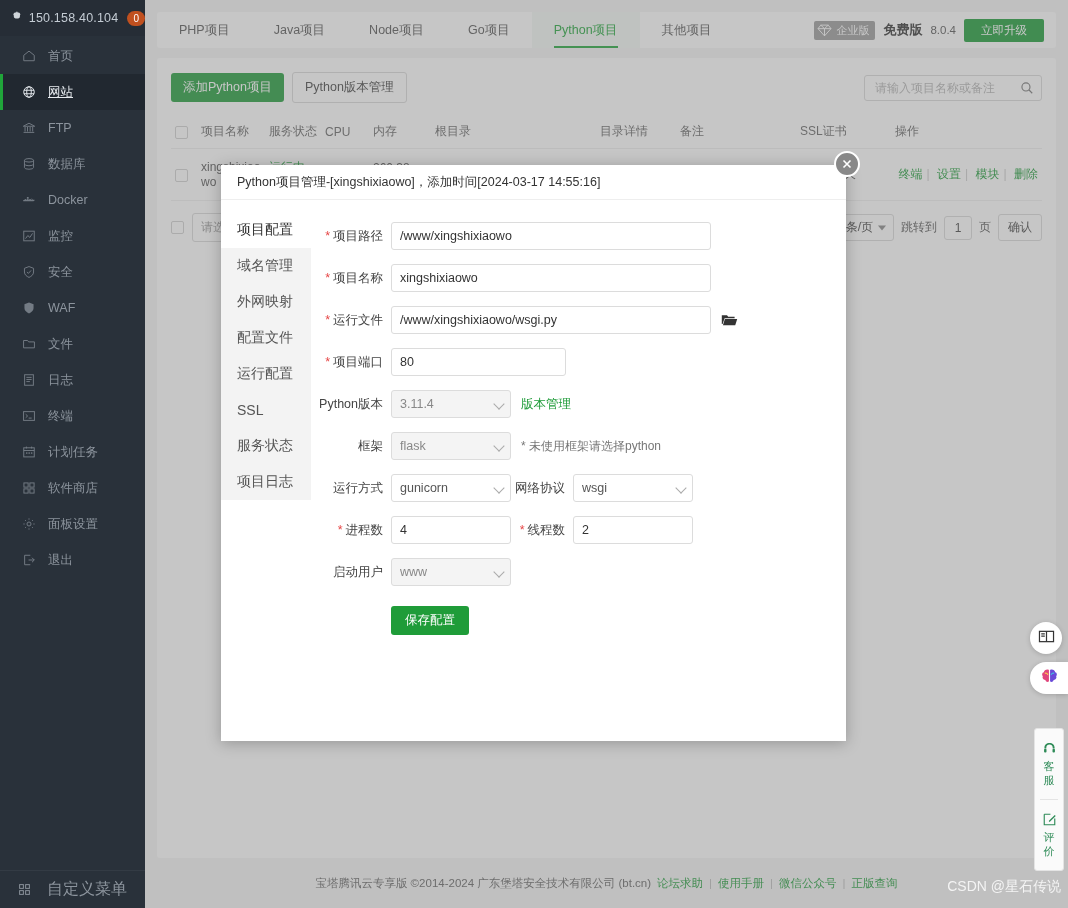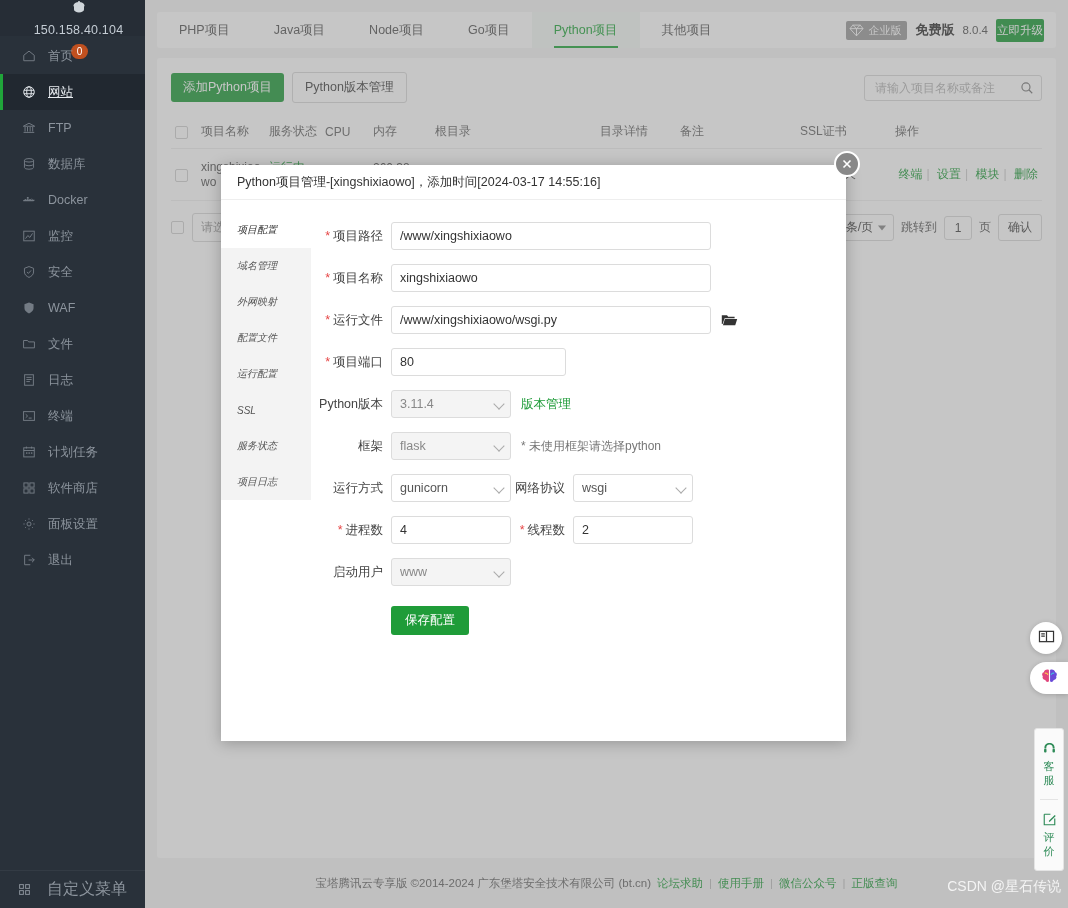--- a/index.html
+++ b/index.html
@@ -17,21 +17,20 @@
   .sidebar {
     position: absolute; left: 0; top: 0;
     width: 145px; height: 908px;
     background: #29313a;
     color: #9aa3ad;
   }
   .sb-head {
     height: 36px; display: flex; align-items: center;
     padding-left: 12px; gap: 7px;
     background: #262d36;
-    flex-direction: column;
   }
   .sb-logo { width: 16px; height: 16px; display:block; }
   .sb-ip { color: #c4ccd4; font-size: 12.5px; letter-spacing:.2px; }
   .sb-badge {
     background: #c0501f; color: #fff; font-size: 10px;
     border-radius: 9px; padding: 1px 6px; line-height: 13px;
     margin-left: 2px;
   }
   .sb-items { margin-top: 2px; }
   .sb-item {
@@ -86,21 +85,21 @@
   .ent-tag {
     display:flex; align-items:center; gap:4px;
     background:#9b9b9b; color:#fff; font-size:11px;
     border-radius:2px; padding: 2px 6px 2px 3px;
   }
   .ent-tag svg { width:15px; height:13px; display:block; }
   .free-ver { color:#333; font-size:13px; font-weight:bold; }
   .ver-num { color:#555; font-size:11.5px; }
   .upgrade-btn {
     background:#1a9c36; color:#fff; font-size:11.5px;
-    padding: 4px 1px; border-radius:2px; cursor:pointer;
+    padding: 4px 17px; border-radius:2px; cursor:pointer;
   }
 
   
   .panel {
     position:absolute; left:12px; right:12px; top: 58px; bottom: 50px;
     background:#fff; border-radius:3px;
     padding: 14px;
   }
   .toolbar { display:flex; align-items:center; gap:8px; }
   .btn-green {
@@ -228,21 +227,21 @@
     display:flex; align-items:center; justify-content:center; cursor:pointer;
     z-index: 55;
   }
   .modal-close svg { width:12px; height:12px; display:block; }
   .modal-body { flex:1; display:flex; }
   .modal-nav {
     width: 90px; padding-top: 12px; background:#fff;
   }
   .mn-item {
     height: 36px; display:flex; align-items:center; padding-left: 16px;
-    font-size: 10px; color:#555; cursor:pointer;font-style:italic;
+    font-size: 14px; color:#555; cursor:pointer;
   }
   .mn-item.active { background:#fff; color:#333; }
   .modal-nav .mn-rest { background:#f3f3f3; }
   .modal-form {
     flex:1; padding: 22px 0 0 0;
   }
   .frow { display:flex; align-items:center; margin-bottom: 14px; }
   .flabel {
     width: 80px; text-align:right; font-size:12.5px; color:#444;
     padding-right: 8px; white-space:nowrap;

